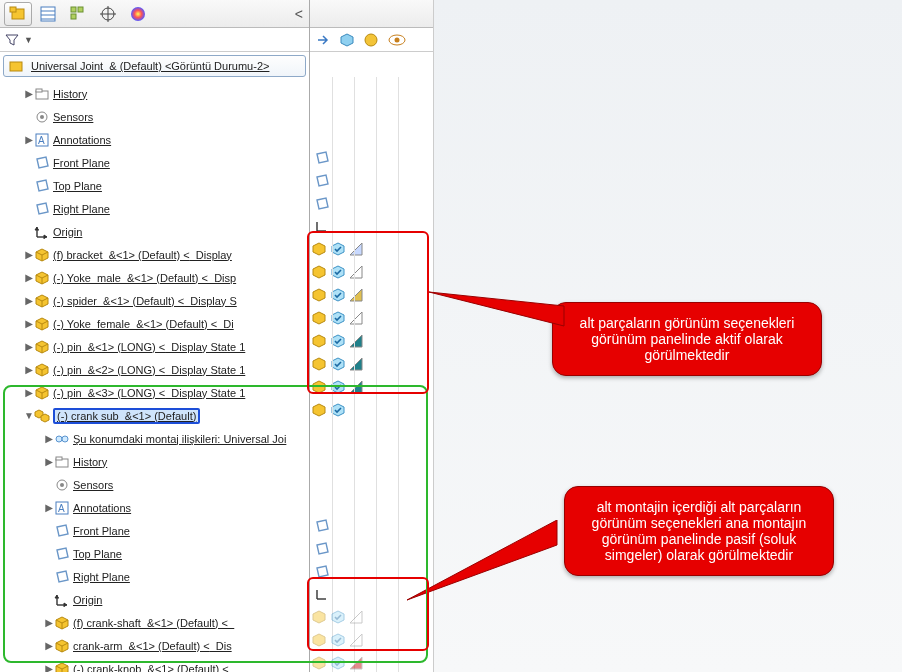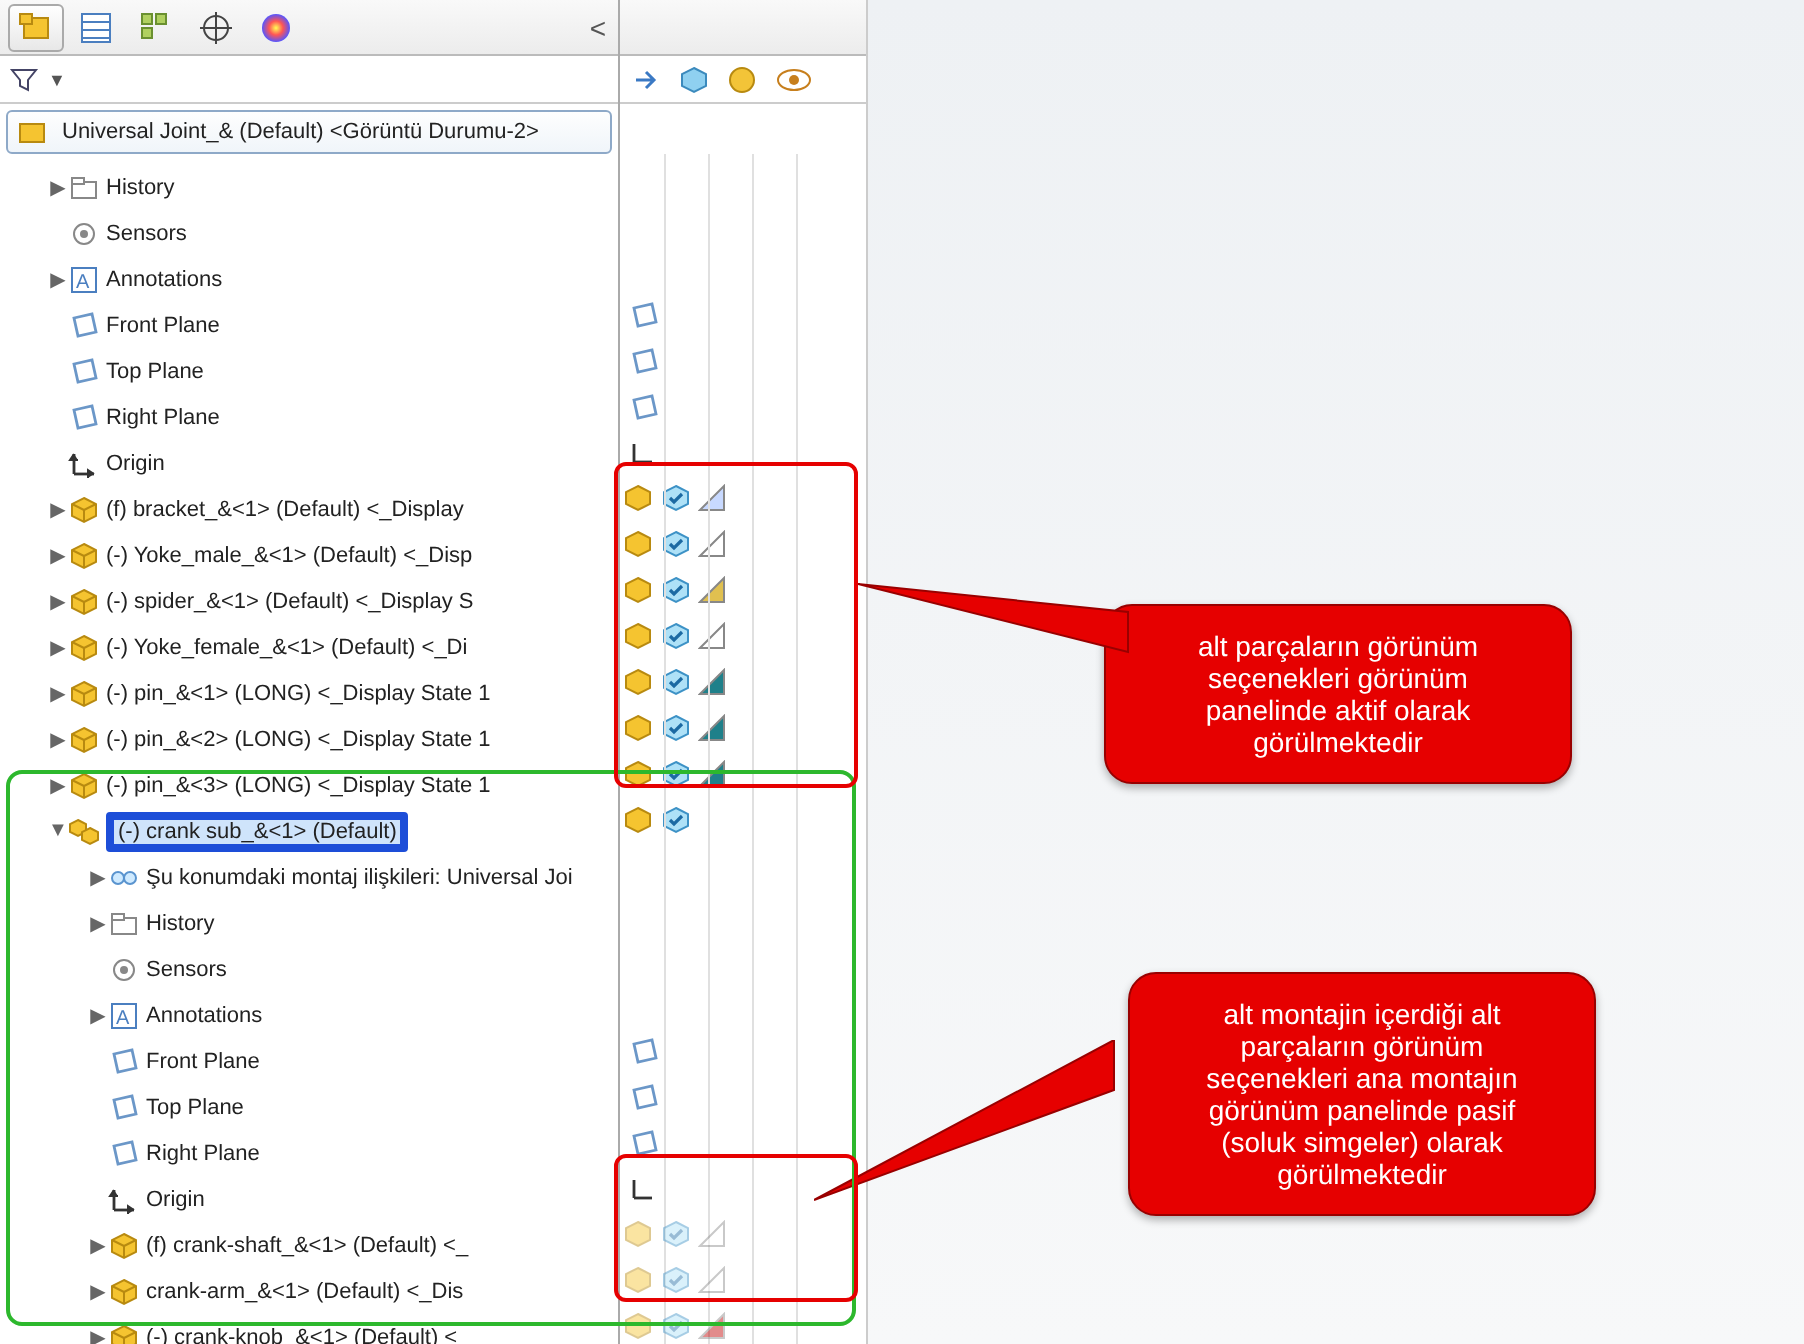--- a/index.html
+++ b/index.html
@@ -10,37 +10,37 @@
   .tab-btn { width: 28px; height: 24px; display: flex; align-items: center; justify-content: center; border: 1px solid transparent; border-radius: 3px; }
   .tab-btn.active { border-color: #aaa; background: linear-gradient(#fff,#e8e8e8); }
   .tab-strip .collapse { position: absolute; right: 6px; top: 6px; }
   .filter-row { height: 24px; border-bottom: 1px solid #ccc; display: flex; align-items: center; padding: 2px 4px; gap: 4px; }
   .root-row { height: 22px; border: 1px solid #8ea9c8; border-radius: 3px; margin: 3px; display: flex; align-items: center; padding: 0 4px; gap: 4px; background: linear-gradient(#fefefe,#f0f5fa); }
   .tree { flex: 1; overflow: hidden; padding-top: 2px; }
   .row { height: 23px; display: flex; align-items: center; white-space: nowrap; overflow: hidden; padding-right: 2px; position: relative; }
   .indent1 { padding-left: 24px; }
   .indent2 { padding-left: 44px; }
   .caret { width: 10px; display: inline-flex; justify-content: center; color: #666; font-size: 10px; }
-  .label { margin-left: 3px; color: #222; }
-  .sel .label { background: #cfe4fb; border: 4px solid #1d4ed8; padding: 0 2px; border-radius: 2px; }
+  .label { margin-left: 3px; color: #222; text-decoration: underline; }
+  .sel .label { background: #cfe4fb; border: 2px solid #1d4ed8; padding: 0 2px; border-radius: 2px; }
   .icon { width: 16px; height: 16px; display: inline-flex; align-items: center; justify-content: center; }
 
   .mid-panel { width: 124px; height: 100%; background: #fff; border-right: 1px solid #ccc; position: relative; }
   .mid-head { height: 28px; border-bottom: 1px solid #bbb; background: linear-gradient(#f9f9f9,#ececec); }
   .mid-icons { height: 24px; border-bottom: 1px solid #ccc; display: flex; align-items: center; justify-content: flex-start; gap: 10px; padding-left: 6px; }
   .mid-grid { position: relative; width: 100%; }
   .vline { position: absolute; top: 0; bottom: -700px; width: 1px; background: #e0e0e0; }
   .vline.v1{ left:22px } .vline.v2{left:44px} .vline.v3{left:66px} .vline.v4{left:88px}
   .cell-row { height: 23px; display: flex; align-items: center; gap: 3.5px; padding-left: 2px; }
   .cube-y { width:15px;height:15px; }
   .cube-b { width:15px;height:15px; }
   .tri { width:15px;height:15px; }
 
   .right-panel { flex:1; height:100%; background: linear-gradient(#eef1f4,#f7f8f9); position: relative; }
-  .callout { position:absolute; background:#e60000; color:#fff; font-size:14px; text-align:center; padding:12px 24px; border-radius:14px; border:1px solid #900; box-shadow:0 2px 4px rgba(0,0,0,.3); width:234px; }
+  .callout { position:absolute; background:#e60000; color:#fff; font-size:14px; text-align:center; padding:12px 24px; border-radius:14px; border:1px solid #900; box-shadow:0 2px 4px rgba(0,0,0,.3); width:270px; }
   .callout-pointer { position:absolute; }
   .green-box { position:absolute; border:2px solid #2db82d; border-radius:8px; pointer-events:none; }
   .red-box { position:absolute; border:2px solid #e60000; border-radius:6px; pointer-events:none; }
 
   
   svg { display:block }
   .plane-icon path{stroke:#6b97c8;stroke-width:1.4;fill:none}
   .origin-icon line{stroke:#333;stroke-width:1.4}
   .origin-icon polyline{stroke:#333;fill:#333}
 </style>

